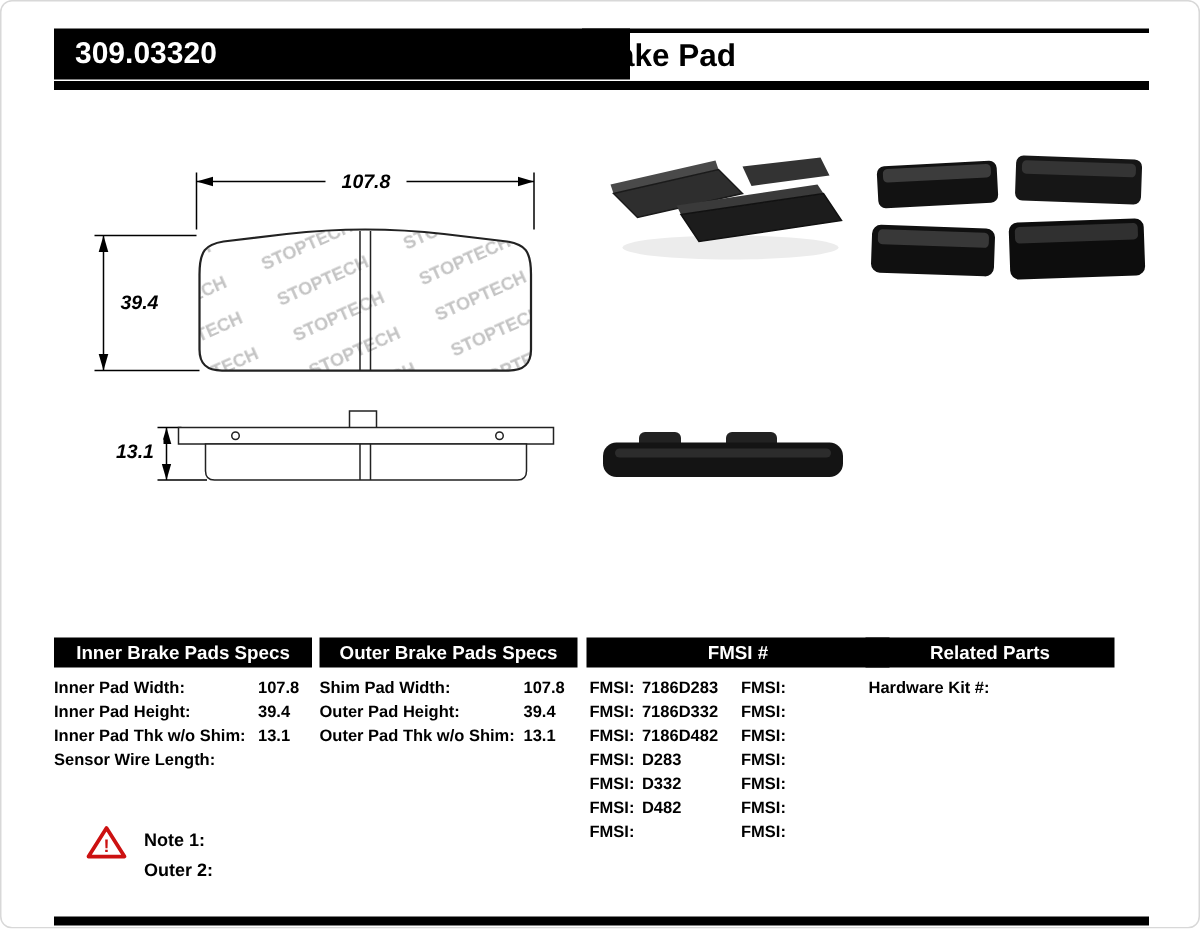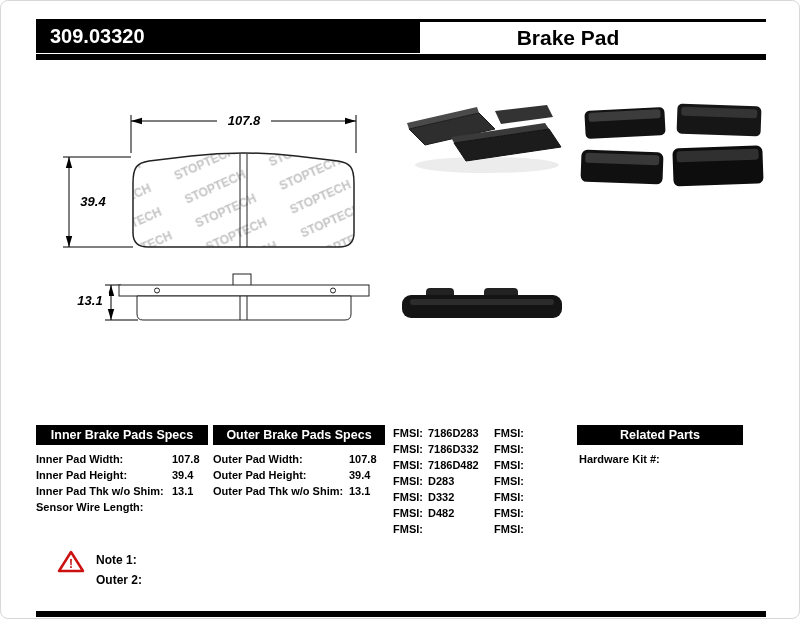--- a/index.html
+++ b/index.html
@@ -4,21 +4,21 @@
 <style>
   html,body{margin:0;padding:0;background:#fff;}
   .page{position:relative;width:800px;height:619px;box-sizing:border-box;background:#fff;
         border:1px solid #d8d8d8;border-radius:8px;overflow:hidden;
         font-family:"Liberation Sans",sans-serif;color:#000;}
 
   
   .part-box{position:absolute;left:35px;top:18px;width:384px;height:34px;background:#000;color:#fff;
             font-size:20px;font-weight:bold;line-height:34px;padding-left:14px;box-sizing:border-box;}
   .title-top-rule{position:absolute;left:387px;top:18px;width:378px;height:3px;background:#000;}
-  .title-box{position:absolute;left:387px;top:21px;width:378px;height:31px;line-height:31px;text-align:center;
+  .title-box{position:absolute;left:387px;top:21px;width:378px;height:31px;line-height:31px;text-align:left;
              padding-right:18px;font-size:21px;font-weight:bold;box-sizing:border-box;}
   .header-rule{position:absolute;left:35px;top:53px;width:730px;height:6px;background:#000;}
   .bottom-rule{position:absolute;left:35px;top:610px;width:730px;height:6px;background:#000;}
 
   
   .front-svg{position:absolute;left:40px;top:106px;}
   .side-svg{position:absolute;left:40px;top:268px;}
   .photo1{position:absolute;left:398px;top:98px;}
   .photo2{position:absolute;left:578px;top:100px;}
   .photo3{position:absolute;left:395px;top:281px;}
@@ -162,34 +162,35 @@
     </div>
     <div class="spec-row">
       <span class="lbl">Sensor Wire Length:</span>
       <span class="val"></span>
     </div>
   </div>
 
   <div class="col col2">
     <div class="spec-header">Outer Brake Pads Specs</div>
     <div class="spec-row">
-      <span class="lbl">Outer Pad Width:</span>
+      <span class="lbl">Shim Pad Width:</span>
       <span class="val">107.8</span>
     </div>
     <div class="spec-row">
       <span class="lbl">Outer Pad Height:</span>
       <span class="val">39.4</span>
     </div>
     <div class="spec-row">
       <span class="lbl">Outer Pad Thk w/o Shim:</span>
       <span class="val">13.1</span>
     </div>
   </div>
 
   <div class="col col3">
+    <div class="spec-header">FMSI #</div>
     <div class="fmsi-row">
       <span class="fmsi-cell fmsi-left">
           <span>FMSI:</span>
           <span class="val">7186D283</span>
         </span>
       <span class="fmsi-cell">
           <span>FMSI:</span>
           <span class="val"></span>
         </span>
     </div>

